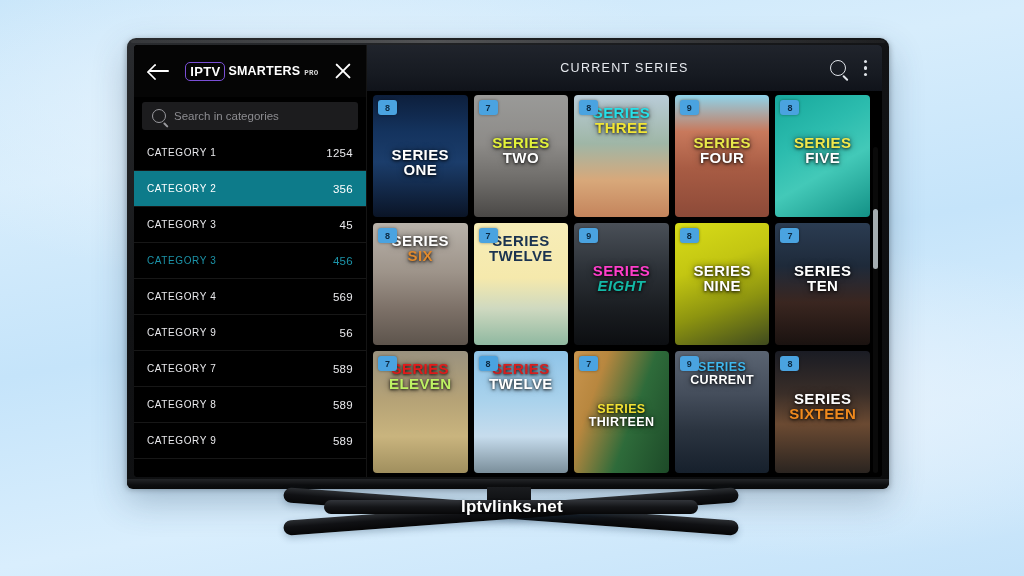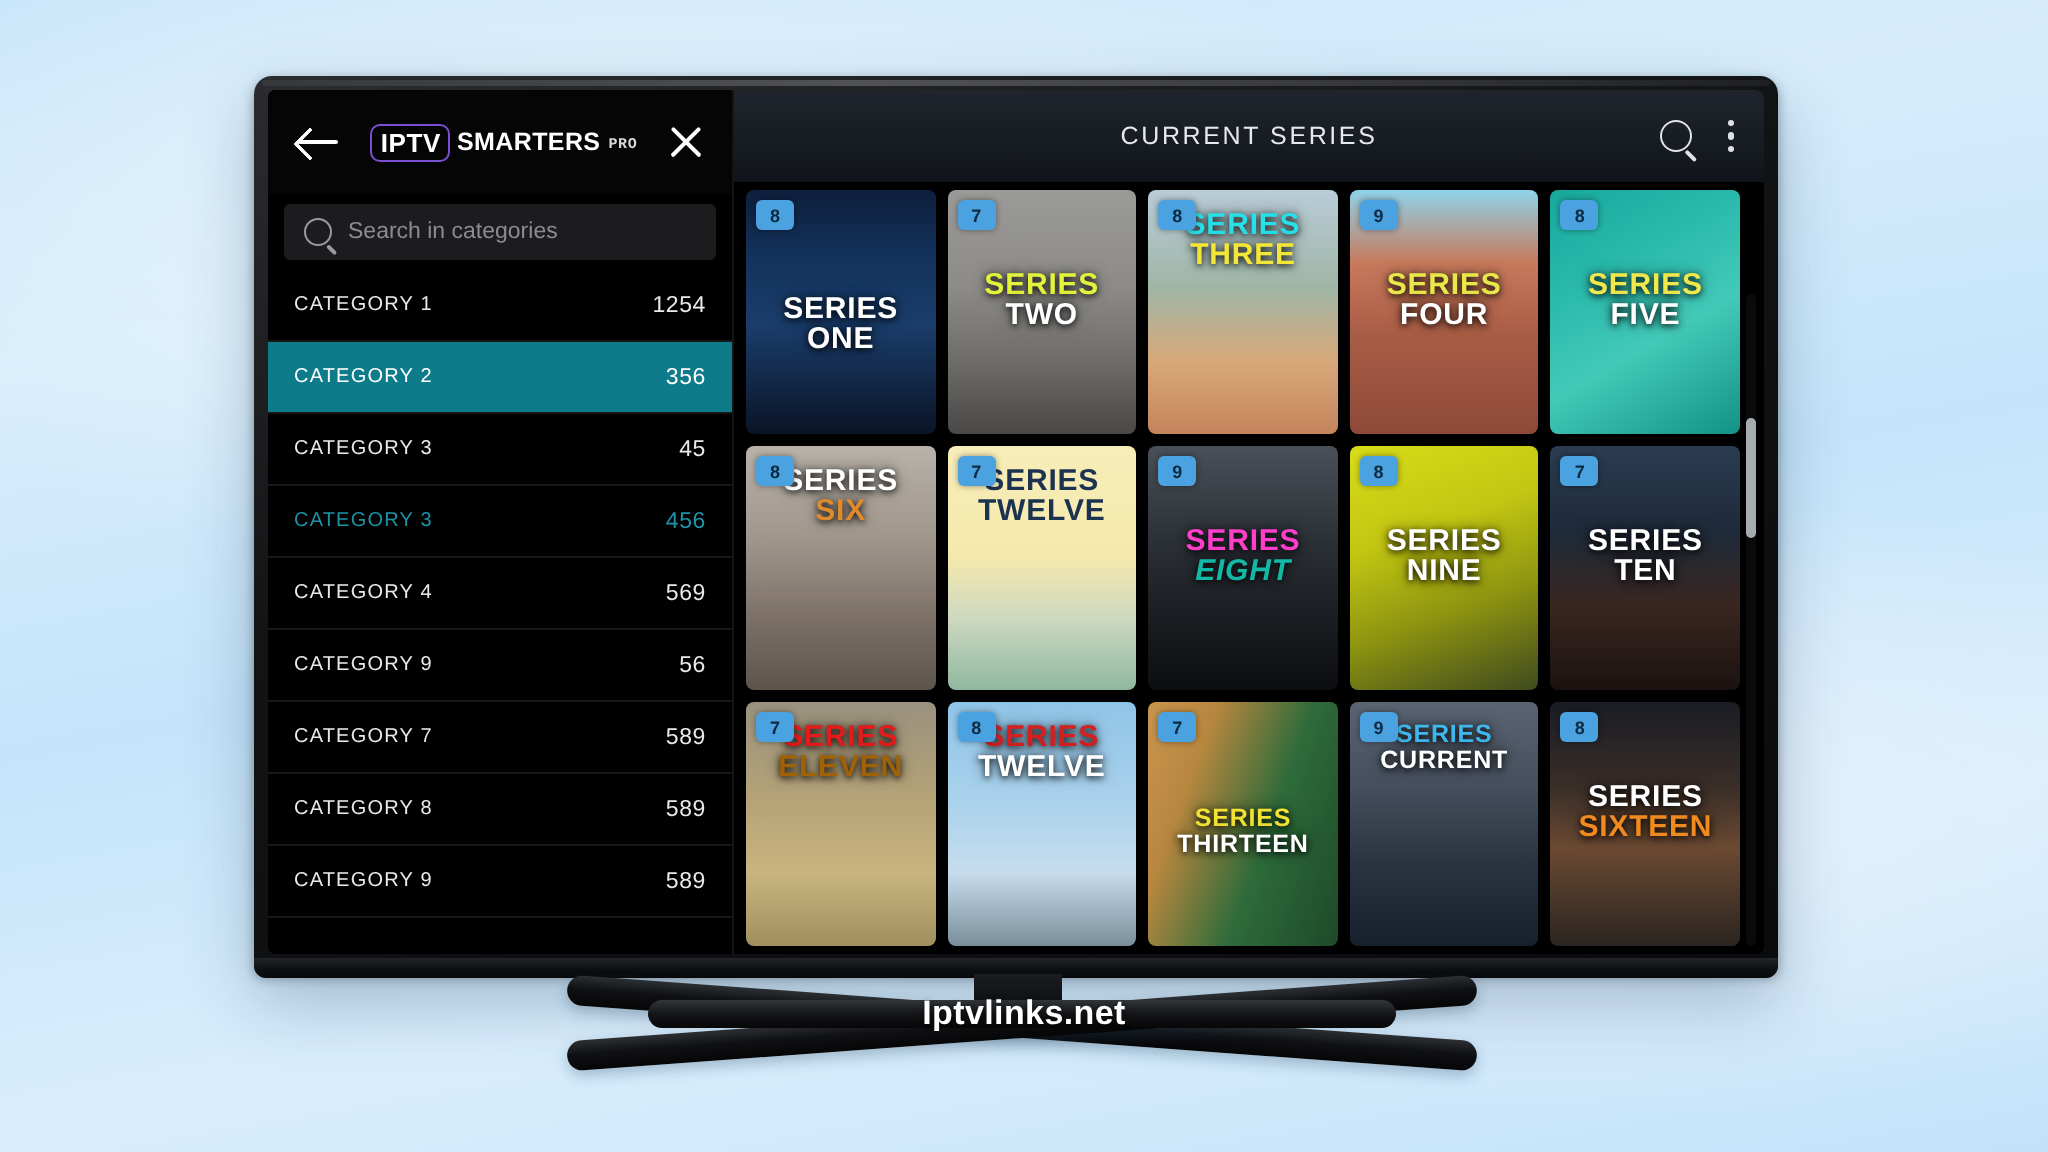--- a/index.html
+++ b/index.html
@@ -436,21 +436,21 @@
                 <div class="tile-title pos-mid  sh-dark">
                   <span class="l1" style="color: rgb(255, 255, 255);">SERIES</span>
                   <span class="l2" style="color: rgb(255, 255, 255);">TEN</span>
                 </div>
               </div>
               <div class="tile">
                 <div class="tile-art" style="background: linear-gradient(rgb(154, 146, 127) 0%, rgb(181, 162, 118) 40%, rgb(201, 180, 126) 70%, rgb(160, 143, 94) 100%);"></div>
                 <div class="badge">7</div>
                 <div class="tile-title pos-top  sh-dark">
                   <span class="l1" style="color: rgb(227, 27, 27);">SERIES</span>
-                  <span class="l2" style="color: #a16207;">ELEVEN</span>
+                  <span class="l2" style="color: #bef264;">ELEVEN</span>
                 </div>
               </div>
               <div class="tile">
                 <div class="tile-art" style="background: linear-gradient(rgb(143, 196, 232) 0%, rgb(169, 210, 236) 40%, rgb(198, 220, 237) 70%, rgb(122, 142, 154) 100%);"></div>
                 <div class="badge">8</div>
                 <div class="tile-title pos-top  sh-dark">
                   <span class="l1" style="color: rgb(212, 32, 32);">SERIES</span>
                   <span class="l2" style="color: rgb(255, 255, 255);">TWELVE</span>
                 </div>
               </div>

